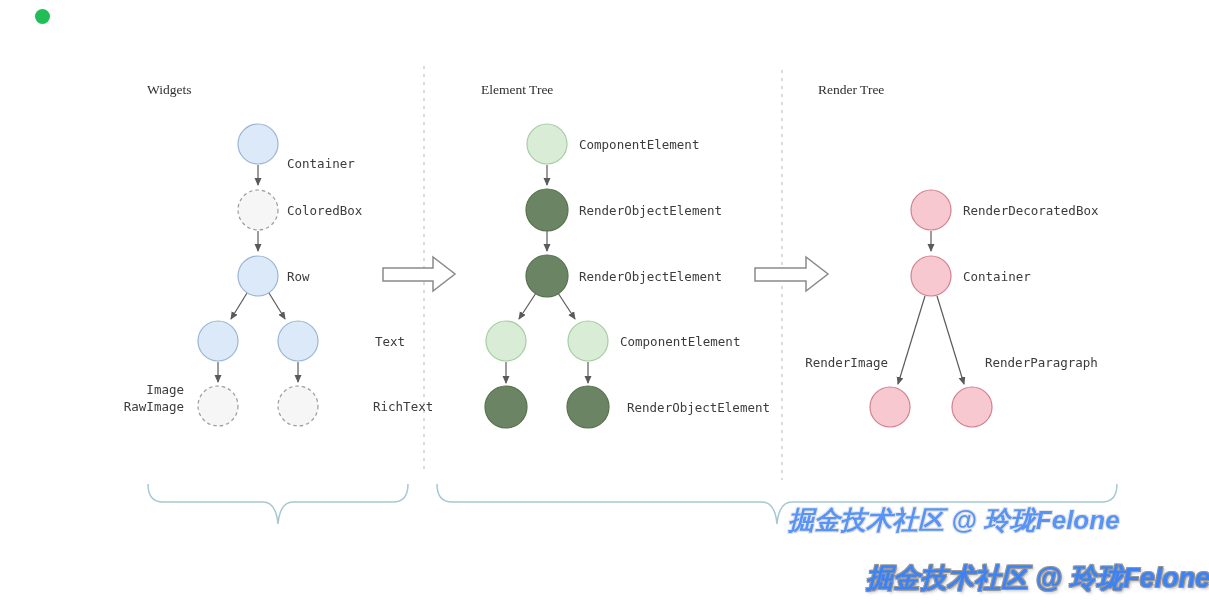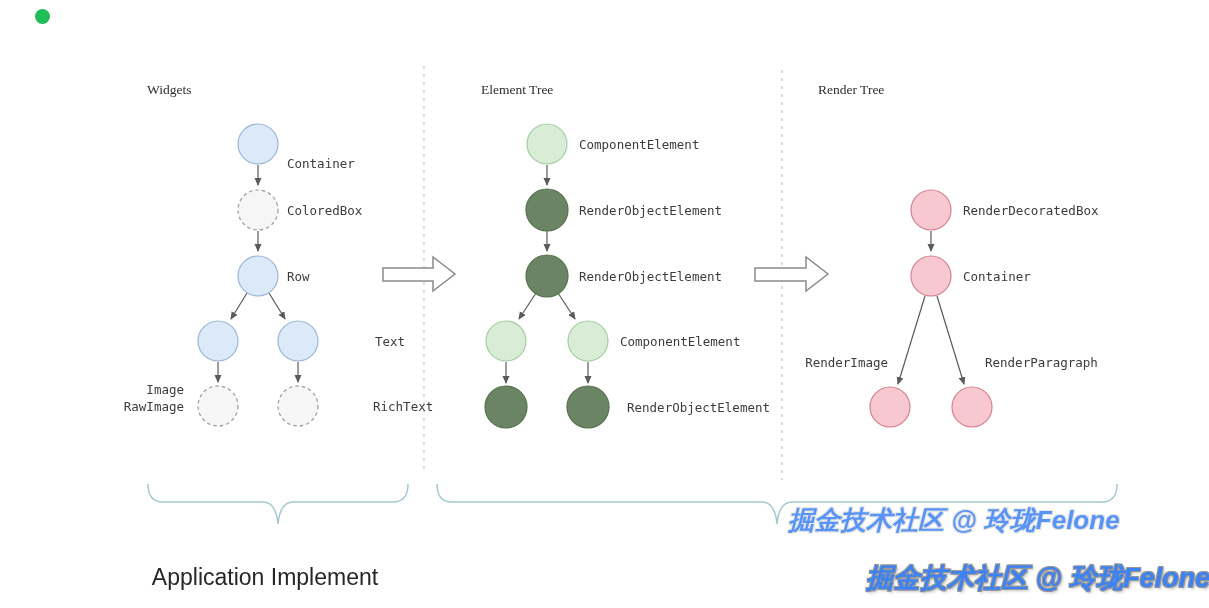--- a/index.html
+++ b/index.html
@@ -120,18 +120,17 @@
   <div class="lbl" style="left:579px; top:210px;">RenderObjectElement</div>
   <div class="lbl" style="left:579px; top:276px;">RenderObjectElement</div>
   <div class="lbl" style="left:620px; top:341px;">ComponentElement</div>
   <div class="lbl" style="left:627px; top:407px;">RenderObjectElement</div>
 
   <div class="lbl" style="left:963px; top:210px;">RenderDecoratedBox</div>
   <div class="lbl" style="left:963px; top:276px;">Container</div>
   <div class="lbl" style="right:321px; top:362px;">RenderImage</div>
   <div class="lbl" style="left:985px; top:362px;">RenderParagraph</div>
 
-  <div class="footer-label" style="left:110px; top:564px;">Application Implement</div>
 
   <div class="wm wm-faint" style="left:788px; top:503px;">掘金技术社区 @ 玲珑Felone</div>
   <div class="wm wm-main" style="left:866px; top:560px;">掘金技术社区 @ 玲珑Felone</div>
 
 </div>
 
 </body></html>

